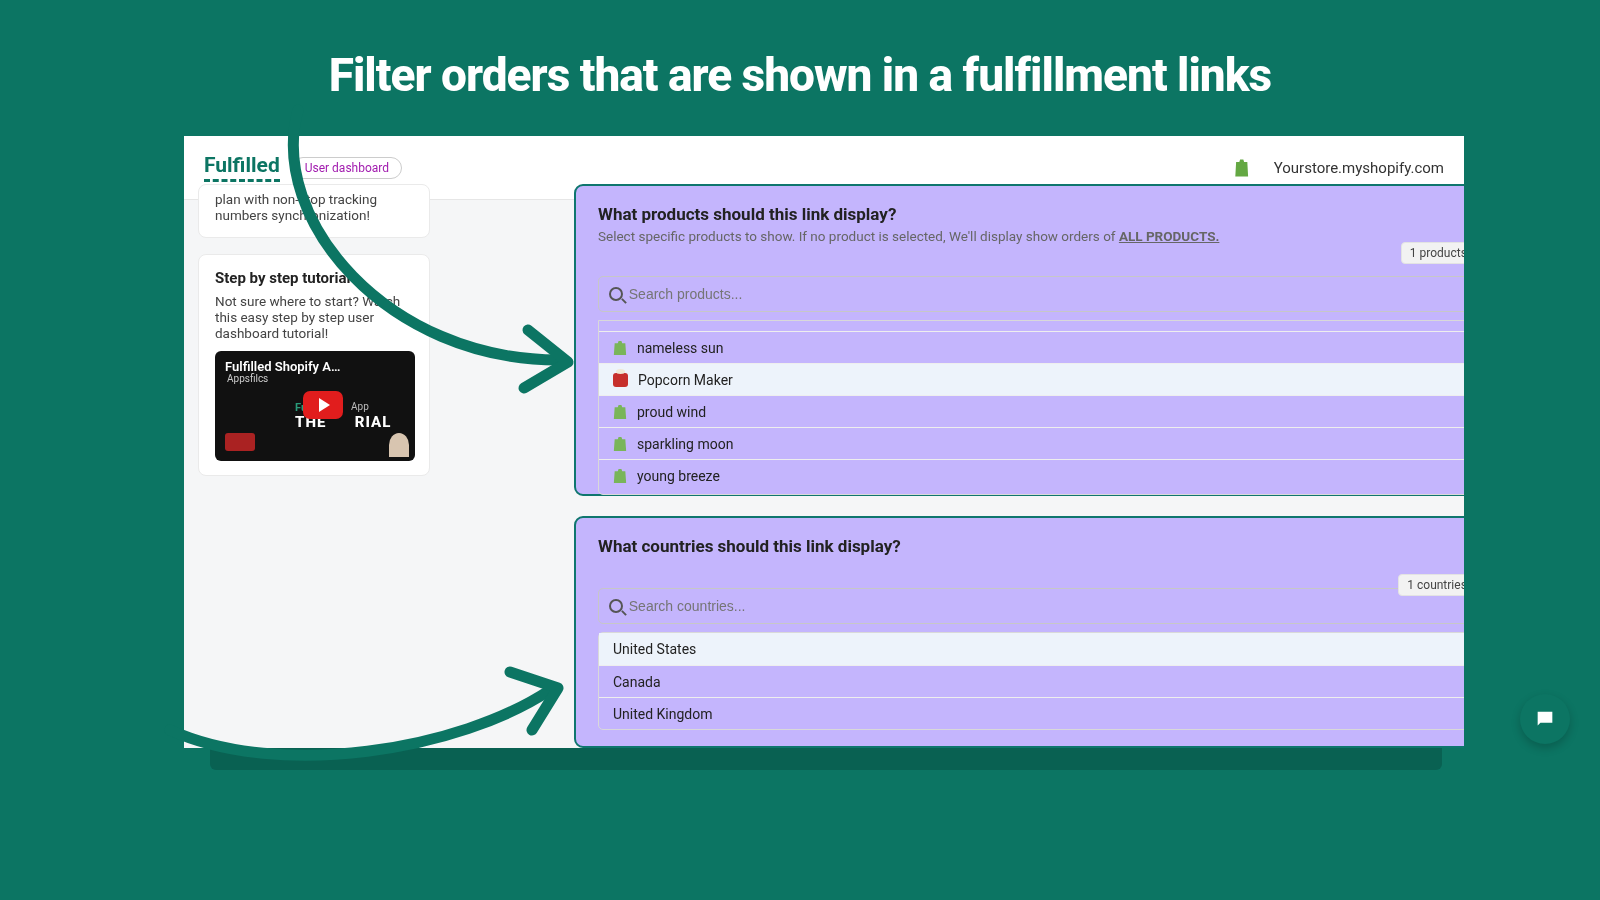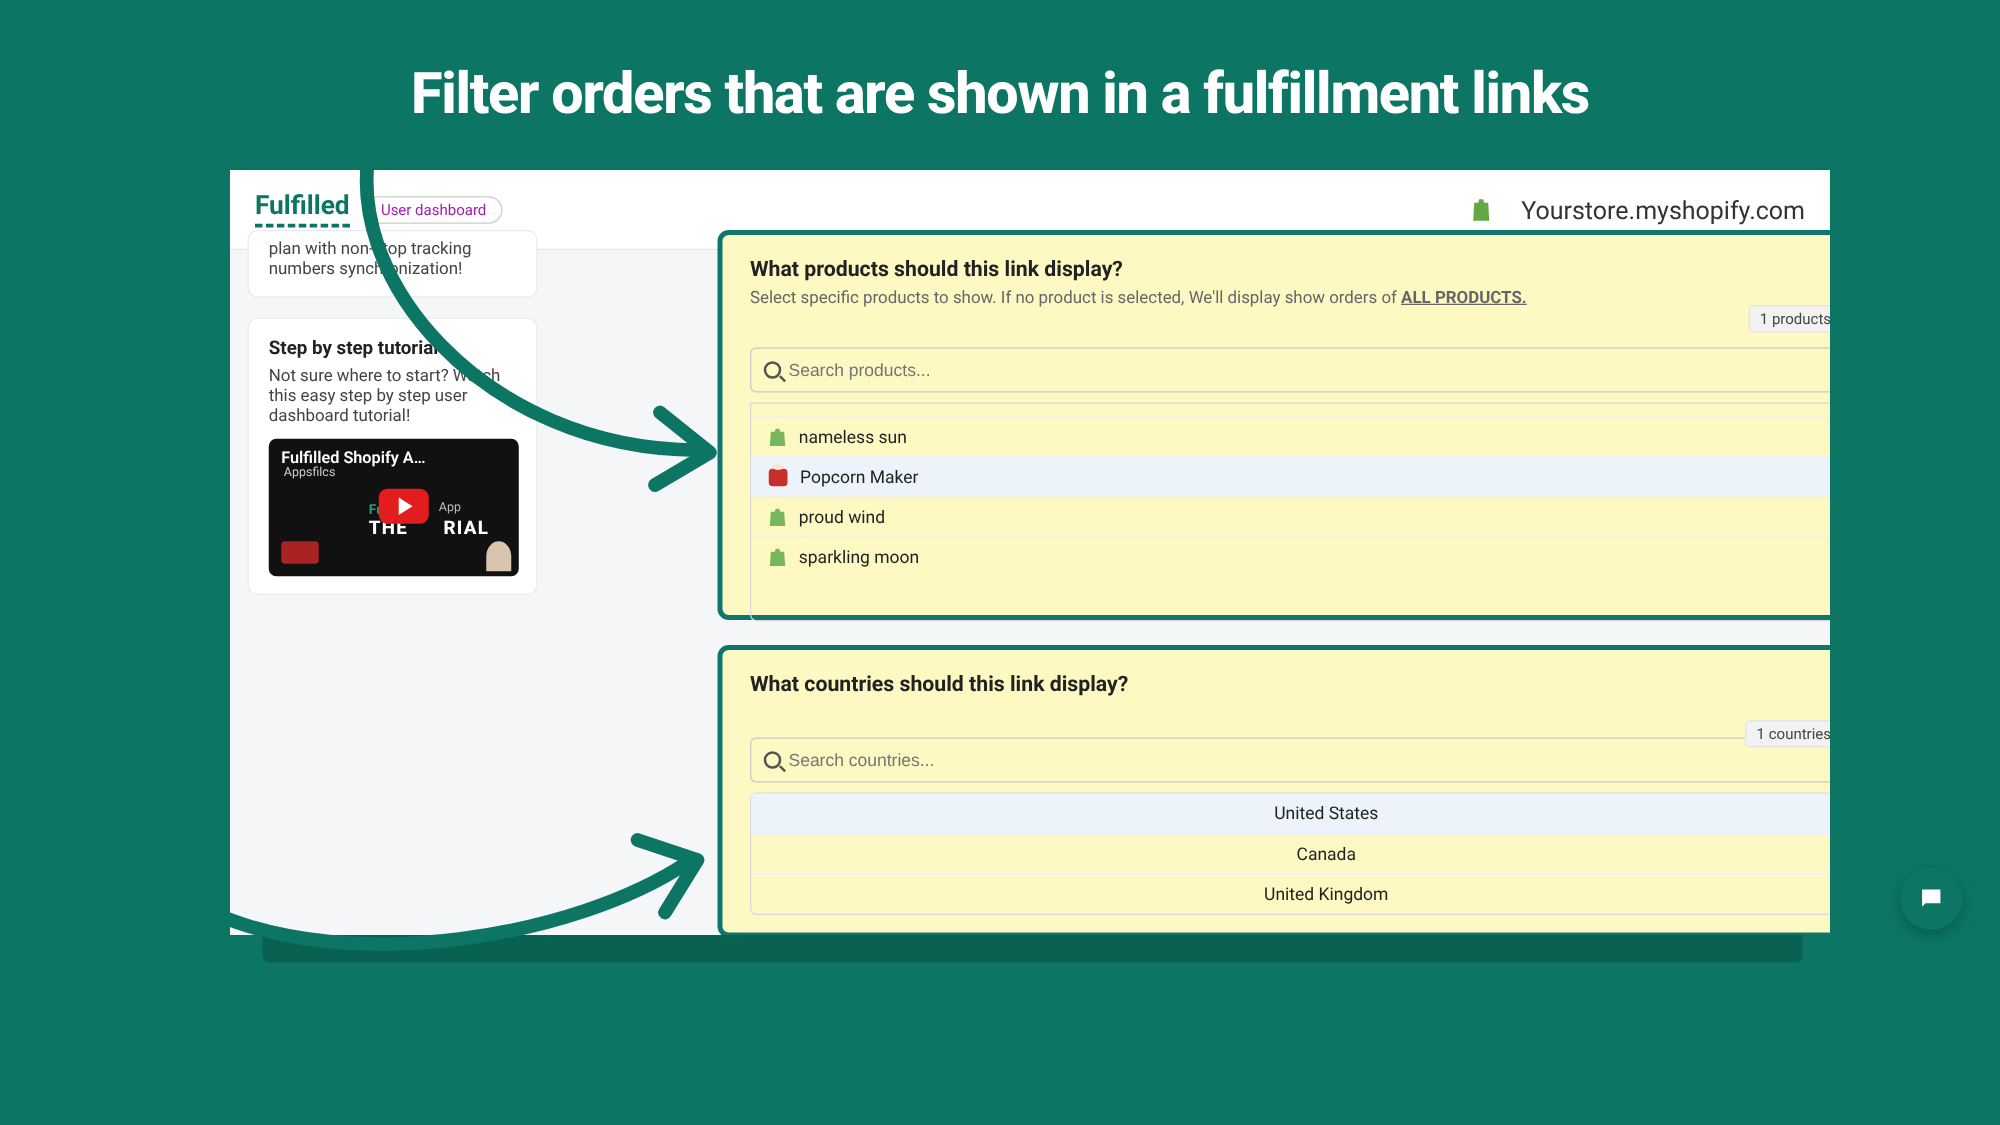--- a/index.html
+++ b/index.html
@@ -53,21 +53,21 @@
   .chip {
     border: 1px solid #ccc;
     border-radius: 14px;
     padding: 3px 12px;
     font-size: 12px;
     color: #a21caf;
   }
   .topbar-spacer { flex: 1; }
   .store-display {
     display: flex; align-items: center; gap: 24px;
-    font-size: 20px; color: #333;
+    font-size: 15px; color: #333;
   }
   .shopify-bag {
     width: 16px; height: 18px;
     background: #64a843;
     clip-path: polygon(15% 20%, 35% 20%, 40% 5%, 60% 5%, 65% 20%, 85% 20%, 90% 100%, 10% 100%);
   }
   
   .sidebar {
     position: absolute;
     left: 14px; top: 48px;
@@ -105,23 +105,23 @@
     display:flex; align-items:center; justify-content:center;
   }
   .play::after { content:""; border-left:11px solid #fff; border-top:7px solid transparent; border-bottom:7px solid transparent; margin-left:3px; }
   .video-mini { position:absolute; left:10px; bottom:10px; width:30px; height:18px; background:#a22; border-radius:3px; }
   .video-avatar { position:absolute; right:6px; bottom:4px; width:20px; height:24px; background:#d8c5b0; border-radius:50% 50% 0 0; }
   
   .panel {
     position: absolute;
     left: 390px;
     width: 974px;
-    background: #fef9c3;
+    background: #c4b5fd;
     border-radius: 9px;
-    border: 4px solid #0f766e;
+    border: 2px solid #0f766e;
     padding: 18px 22px 14px;
   }
   .panel h2 { font-size: 17px; font-weight: 700; color: #222; }
   .panel .desc { font-size: 13.5px; color: #666; margin-top: 4px; }
   .panel .desc b { text-decoration: underline; }
   .sel-badge {
     position: absolute; right: 22px; top: 56px;
     background: #f2f2f2; border:1px solid #e3e3e3;
     border-radius: 4px;
     font-size: 12px; color:#444;
@@ -153,21 +153,21 @@
   .row:first-child { border-top:none; }
   .row.sel { background:#edf3fb; }
   .icon-bag { width:14px; height:15px; background:#79b55a; clip-path: polygon(12% 22%, 34% 22%, 40% 6%, 60% 6%, 66% 22%, 88% 22%, 94% 100%, 6% 100%); }
   .icon-popcorn { width:15px; height:14px; background:#c62f2c; border-radius:3px; position:relative; }
   .icon-popcorn::after { content:""; position:absolute; top:-4px; left:3px; width:9px; height:5px; background:#efe8d6; border-radius:50%; }
   
   .panel-products { top: 48px; height: 312px; }
   .panel-products .listbox { height: 175px; }
   .panel-countries { top: 380px; min-height: 232px; }
   .panel-countries .listbox { border-radius:5px; }
-  .panel-countries .row { padding: 0 14px; justify-content: center; }
+  .panel-countries .row { padding: 0 14px; }
   
   .arrow1-path, .arrow2-path { position:absolute; pointer-events:none; }
   
   .chat-fab {
     position:absolute; right:30px; bottom:156px;
     width:50px; height:50px; border-radius:50%;
     background:#0c7563;
     display:flex; align-items:center; justify-content:center;
     box-shadow: 0 4px 10px rgba(0,0,0,.2);
   }
@@ -233,20 +233,24 @@
           <span>Popcorn Maker</span>
         </div>
         <div class="row">
           <span class="icon-bag"></span>
           <span>proud wind</span>
         </div>
         <div class="row">
           <span class="icon-bag"></span>
           <span>sparkling moon</span>
         </div>
+        <div class="row">
+          <span class="icon-bag"></span>
+          <span>young breeze</span>
+        </div>
     </div>
   </div>
 
   <div class="panel panel-countries">
     <h2>What countries should this link display?</h2>
     <div class="sel-badge">1 countries selected</div>
     <div class="search">
       <span class="mag-icon"></span>
       <input placeholder="Search countries..." style="">
     </div>

